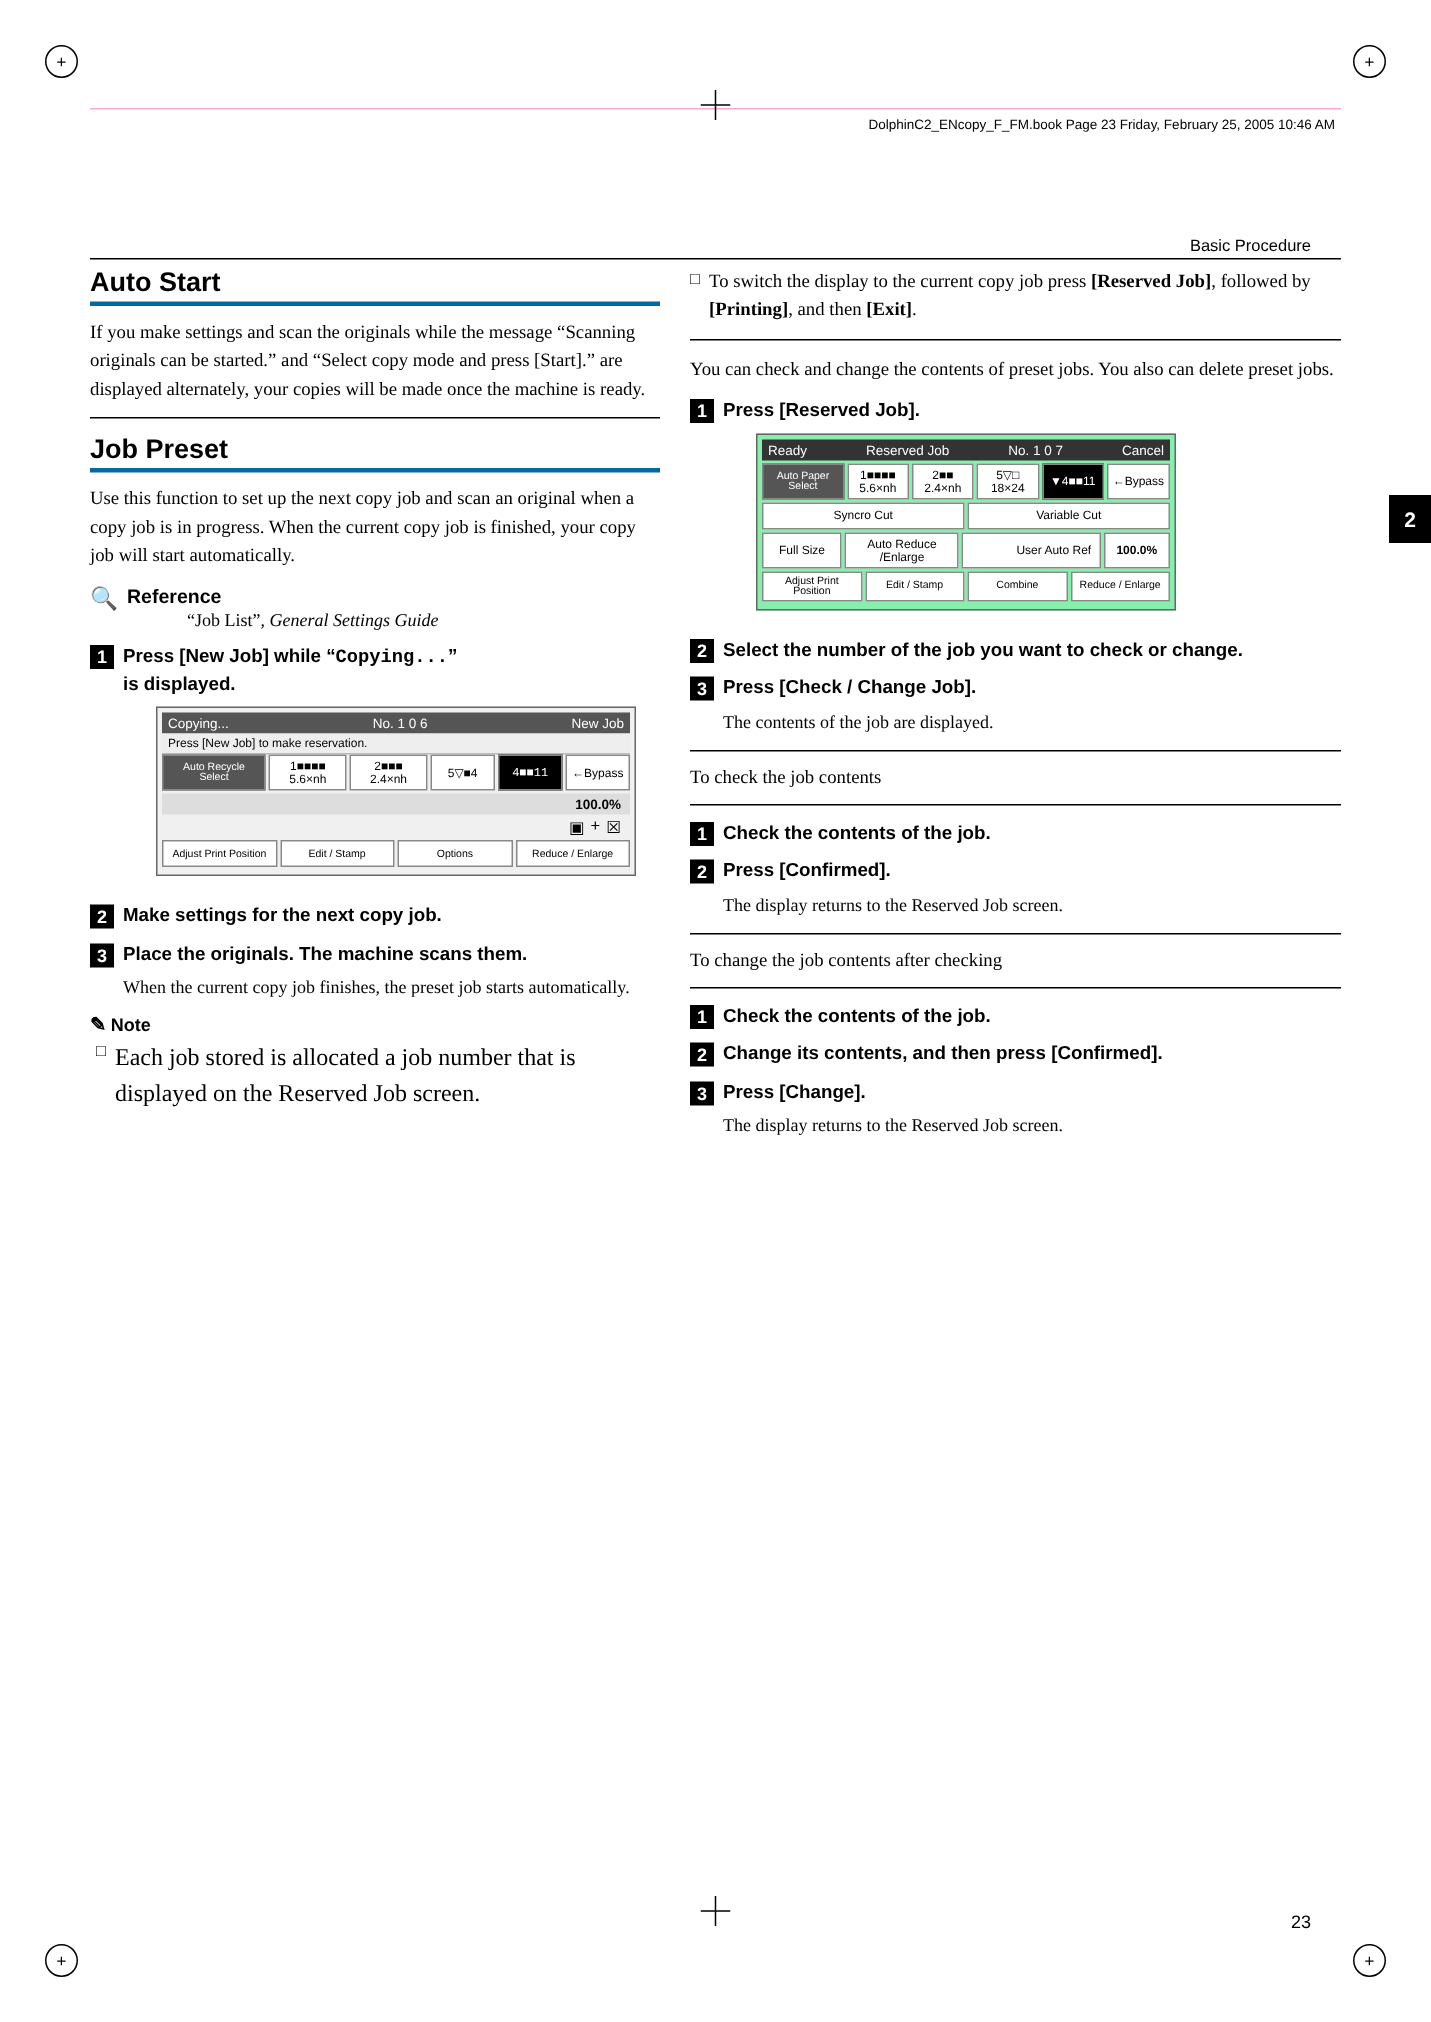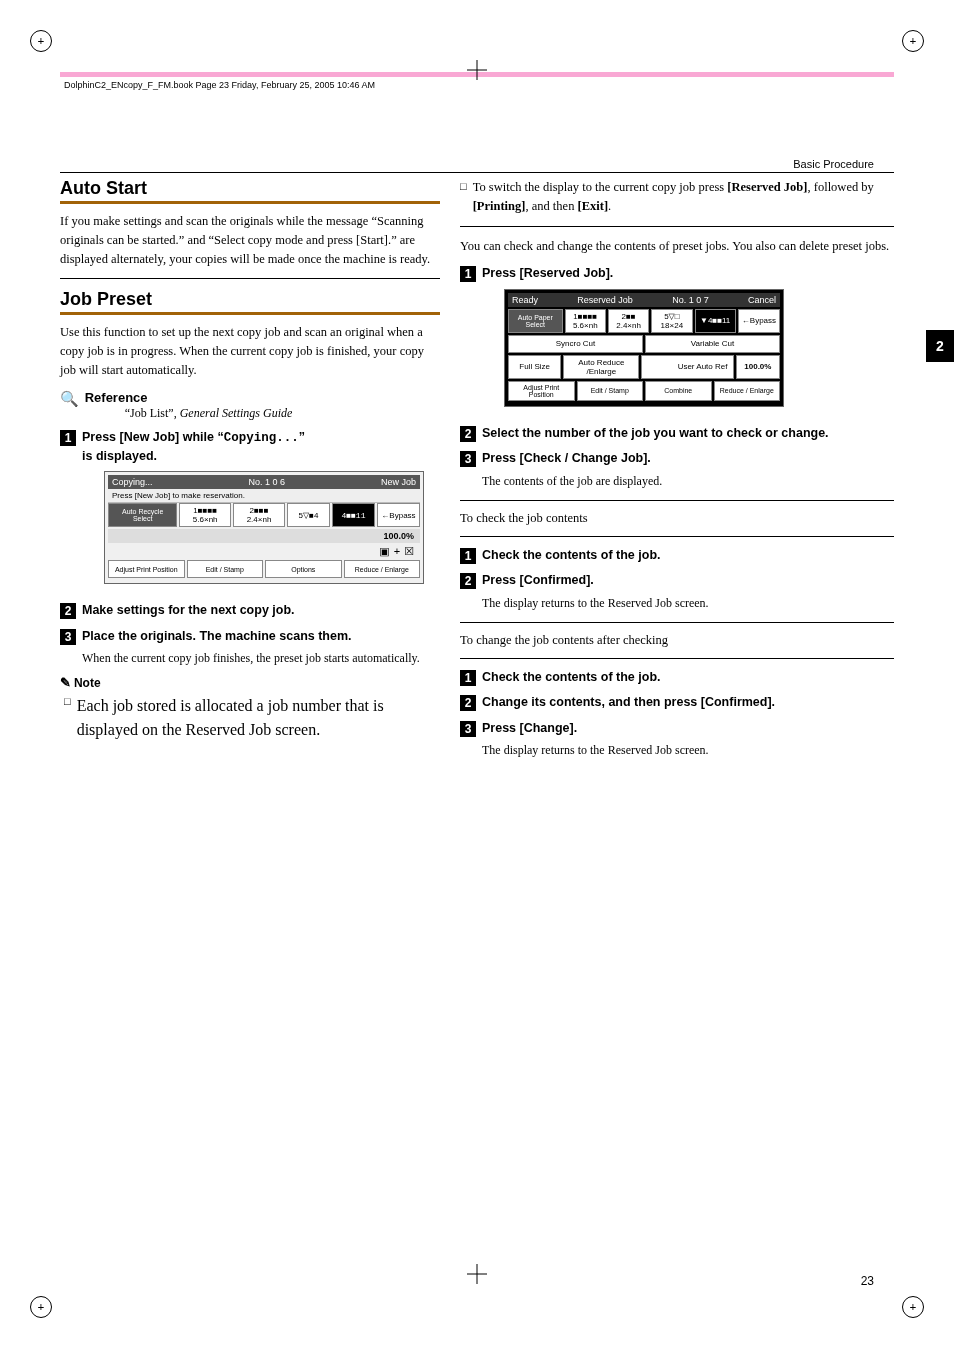--- a/index.html
+++ b/index.html
@@ -13,24 +13,25 @@
       position: relative;
     }
 
     
     .header-bar {
       position: absolute;
       top: 72px;
       left: 60px;
       right: 60px;
       height: 20px;
-      border-top: 5px solid #f9a8d4;
+      border-top: 1px solid #f9a8d4;
       display: flex;
       align-items: center;
       padding: 0 4px;
+      justify-content: flex-end;
     }
     .header-filename {
       font-size: 9px;
       font-family: Arial, sans-serif;
     }
 
     
     .chapter-tab {
       position: absolute;
       top: 330px;
@@ -93,21 +94,21 @@
     
     .right-col {
       flex: 1;
     }
 
     
     .section-title {
       font-size: 18px;
       font-weight: bold;
       font-family: Arial, sans-serif;
-      border-bottom: 3px solid #a16207;
+      border-bottom: 3px solid #0369a1;
       padding-bottom: 2px;
       margin-bottom: 8px;
     }
 
     
     .body-text {
       font-size: 12.5px;
       line-height: 1.5;
       margin-bottom: 10px;
     }
@@ -275,21 +276,21 @@
     
     .to-heading {
       font-size: 12.5px;
       font-family: 'Times New Roman', Times, serif;
       margin: 6px 0;
     }
 
     
     .screen-mockup-right {
       border: 1px solid #666;
-      background: #000000;
+      background: #86efac;
       margin: 6px 0 10px 22px;
       padding: 3px;
       width: 280px;
       font-family: Arial, sans-serif;
       font-size: 9px;
     }
 
     
     .reg-circle {
       width: 22px;

